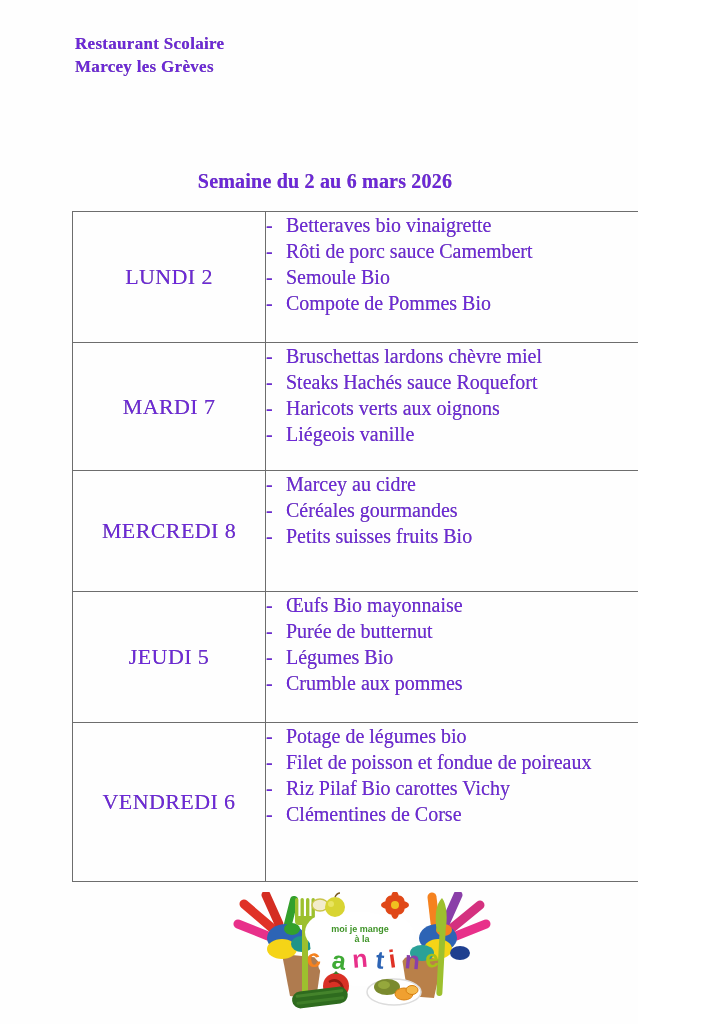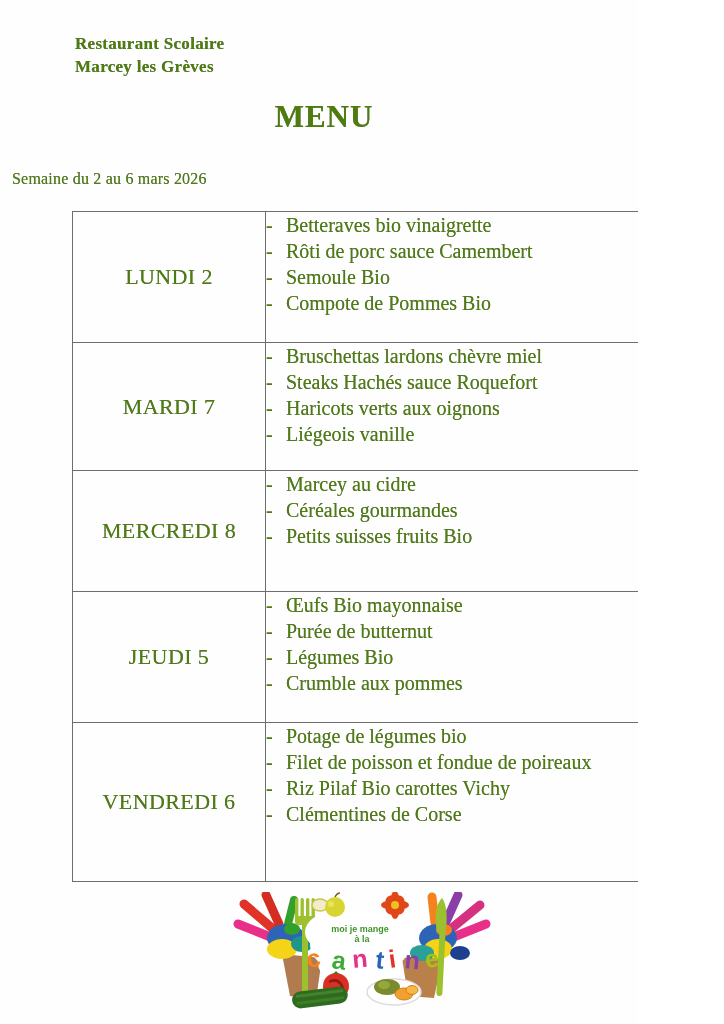--- a/index.html
+++ b/index.html
@@ -2,39 +2,39 @@
 <html><head>
 <meta charset="utf-8">
 <style>
   html,body{margin:0;padding:0;}
   body{background:#ffffff;}
   .page{
     position:relative;
     width:638px;height:1024px;
     background:#fefefe;
     font-family:"Liberation Serif","DejaVu Serif",serif;
-    color:#4d7c0f;
+    color:#6d28d9;
     overflow:hidden;
   }
   .scan-text{ text-shadow:0 0 0.6px rgba(40,40,40,0.55); }
 
   .school-header{
     position:absolute;left:75px;top:32px;
     font-weight:bold;font-size:17px;line-height:23px;
     letter-spacing:0.3px;
   }
   .menu-title{
     position:absolute;left:10px;right:0;top:99px;
     text-align:center;
     font-weight:bold;font-size:31px;letter-spacing:1px;
   }
   .menu-subtitle{
     position:absolute;left:12px;right:0;top:170px;
-    text-align:left;
-    font-weight:normal;font-size:16px;letter-spacing:0.2px;
+    text-align:center;
+    font-weight:bold;font-size:20px;letter-spacing:0.2px;
   }
 
   table.menu-table{
     position:absolute;left:72px;top:211px;
     width:586px;
     border-collapse:collapse;
     table-layout:fixed;
   }
   table.menu-table td{
     border:1px solid #6d6d6d;
@@ -71,21 +71,20 @@
 </head>
 <body>
 
 <div class="page">
 
   <div class="school-header scan-text">
     <div>Restaurant Scolaire</div>
     <div>Marcey les Grèves</div>
   </div>
 
-  <div class="menu-title scan-text">MENU</div>
 
   <div class="menu-subtitle scan-text">Semaine du 2 au 6 mars 2026</div>
 
   <table class="menu-table scan-text">
     <tbody id="menu-tbody">
         <tr style="height: 131px;">
           <td class="day-cell">LUNDI 2</td>
           <td class="items-cell">
             <div class="menu-item">
               <span class="dash">-</span>

